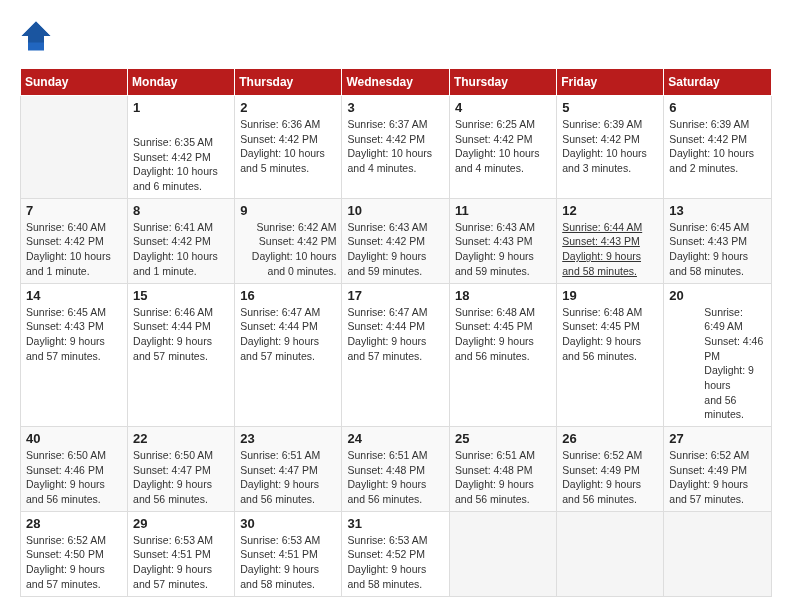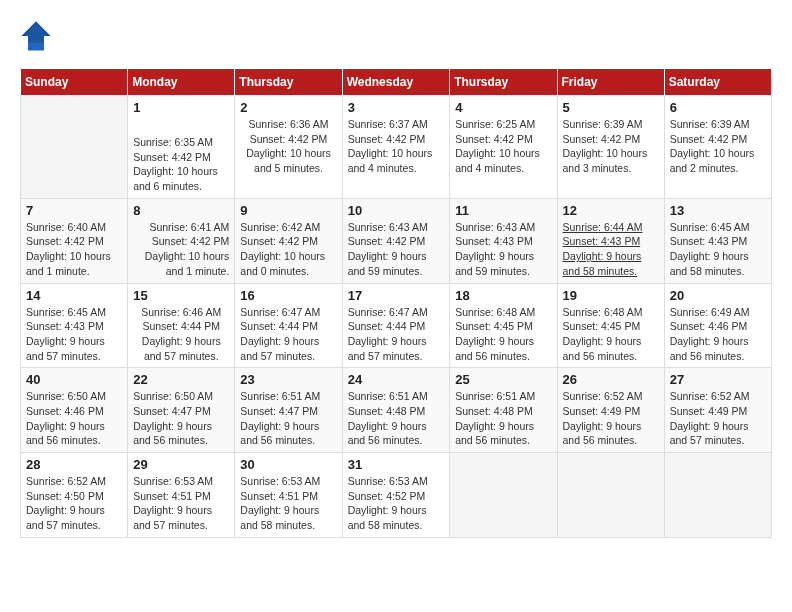--- a/index.html
+++ b/index.html
@@ -124,21 +124,21 @@
         <td class="empty-cell"></td>
         <td>
           <span class="day-number">1</span>
           <div class="cell-content" style="white-space: pre-line; margin-top: 20px;">Sunrise: 6:35 AM
 Sunset: 4:42 PM
 Daylight: 10 hours
 and 6 minutes.</div>
         </td>
         <td>
           <span class="day-number">2</span>
-          <div class="cell-content" style="white-space: pre-line; text-align: center;">Sunrise: 6:36 AM
+          <div class="cell-content" style="white-space: pre-line;">Sunrise: 6:36 AM
 Sunset: 4:42 PM
 Daylight: 10 hours
 and 5 minutes.</div>
         </td>
         <td>
           <span class="day-number">3</span>
           <div class="cell-content" style="white-space: pre-line;">Sunrise: 6:37 AM
 Sunset: 4:42 PM
 Daylight: 10 hours
 and 4 minutes.</div>
@@ -168,28 +168,28 @@
       <tr>
         <td>
           <span class="day-number">7</span>
           <div class="cell-content" style="white-space: pre-line;">Sunrise: 6:40 AM
 Sunset: 4:42 PM
 Daylight: 10 hours
 and 1 minute.</div>
         </td>
         <td>
           <span class="day-number">8</span>
-          <div class="cell-content" style="white-space: pre-line; text-align: right;">Sunrise: 6:41 AM
+          <div class="cell-content" style="white-space: pre-line;">Sunrise: 6:41 AM
 Sunset: 4:42 PM
 Daylight: 10 hours
 and 1 minute.</div>
         </td>
         <td>
           <span class="day-number">9</span>
-          <div class="cell-content" style="white-space: pre-line;">Sunrise: 6:42 AM
+          <div class="cell-content" style="white-space: pre-line; text-align: right;">Sunrise: 6:42 AM
 Sunset: 4:42 PM
 Daylight: 10 hours
 and 0 minutes.</div>
         </td>
         <td>
           <span class="day-number">10</span>
           <div class="cell-content" style="white-space: pre-line;">Sunrise: 6:43 AM
 Sunset: 4:42 PM
 Daylight: 9 hours
 and 59 minutes.</div>
@@ -219,21 +219,21 @@
       <tr>
         <td>
           <span class="day-number">14</span>
           <div class="cell-content" style="white-space: pre-line;">Sunrise: 6:45 AM
 Sunset: 4:43 PM
 Daylight: 9 hours
 and 57 minutes.</div>
         </td>
         <td>
           <span class="day-number">15</span>
-          <div class="cell-content" style="white-space: pre-line; text-align: center;">Sunrise: 6:46 AM
+          <div class="cell-content" style="white-space: pre-line;">Sunrise: 6:46 AM
 Sunset: 4:44 PM
 Daylight: 9 hours
 and 57 minutes.</div>
         </td>
         <td>
           <span class="day-number">16</span>
           <div class="cell-content" style="white-space: pre-line;">Sunrise: 6:47 AM
 Sunset: 4:44 PM
 Daylight: 9 hours
 and 57 minutes.</div>
@@ -254,21 +254,21 @@
         </td>
         <td>
           <span class="day-number">19</span>
           <div class="cell-content" style="white-space: pre-line;">Sunrise: 6:48 AM
 Sunset: 4:45 PM
 Daylight: 9 hours
 and 56 minutes.</div>
         </td>
         <td>
           <span class="day-number">20</span>
-          <div class="cell-content" style="white-space: pre-line;">Sunrise: 6:49 AM
+          <div class="cell-content" style="white-space: pre-line; margin-left: 35px;">Sunrise: 6:49 AM
 Sunset: 4:46 PM
 Daylight: 9 hours
 and 56 minutes.</div>
         </td>
       </tr>
       <tr>
         <td>
           <span class="day-number">40</span>
           <div class="cell-content" style="white-space: pre-line;">Sunrise: 6:50 AM
 Sunset: 4:46 PM

